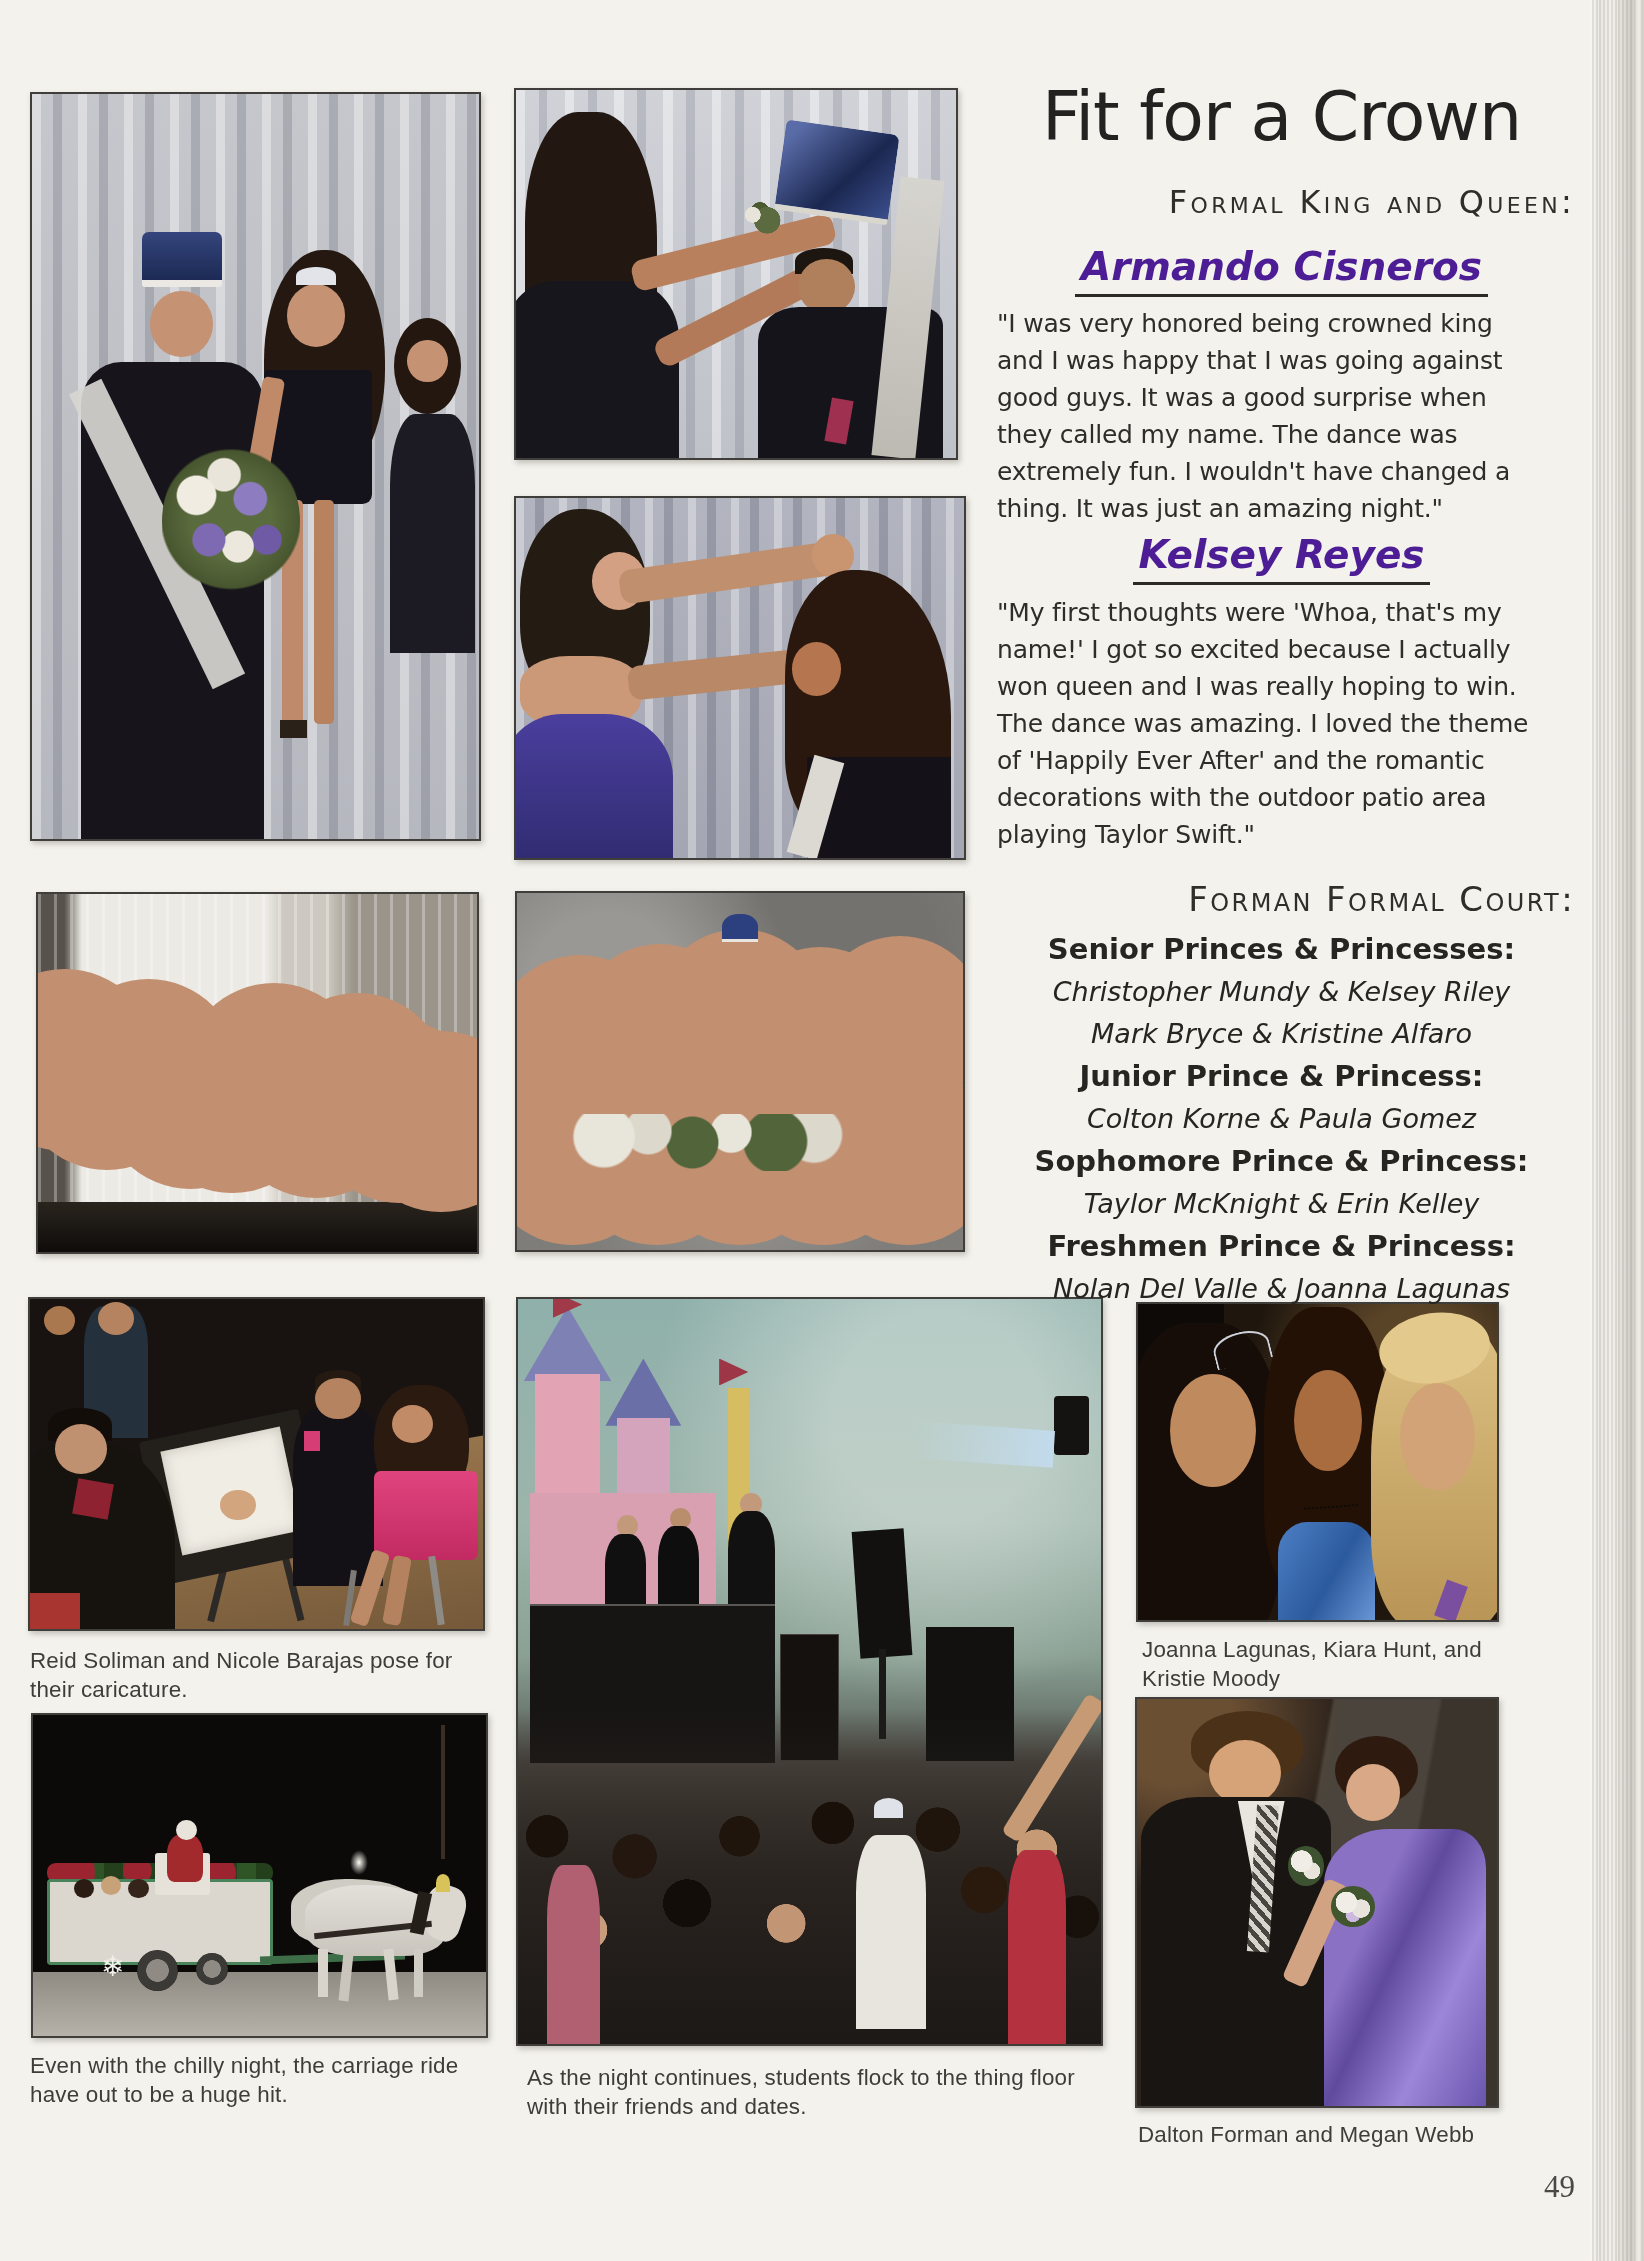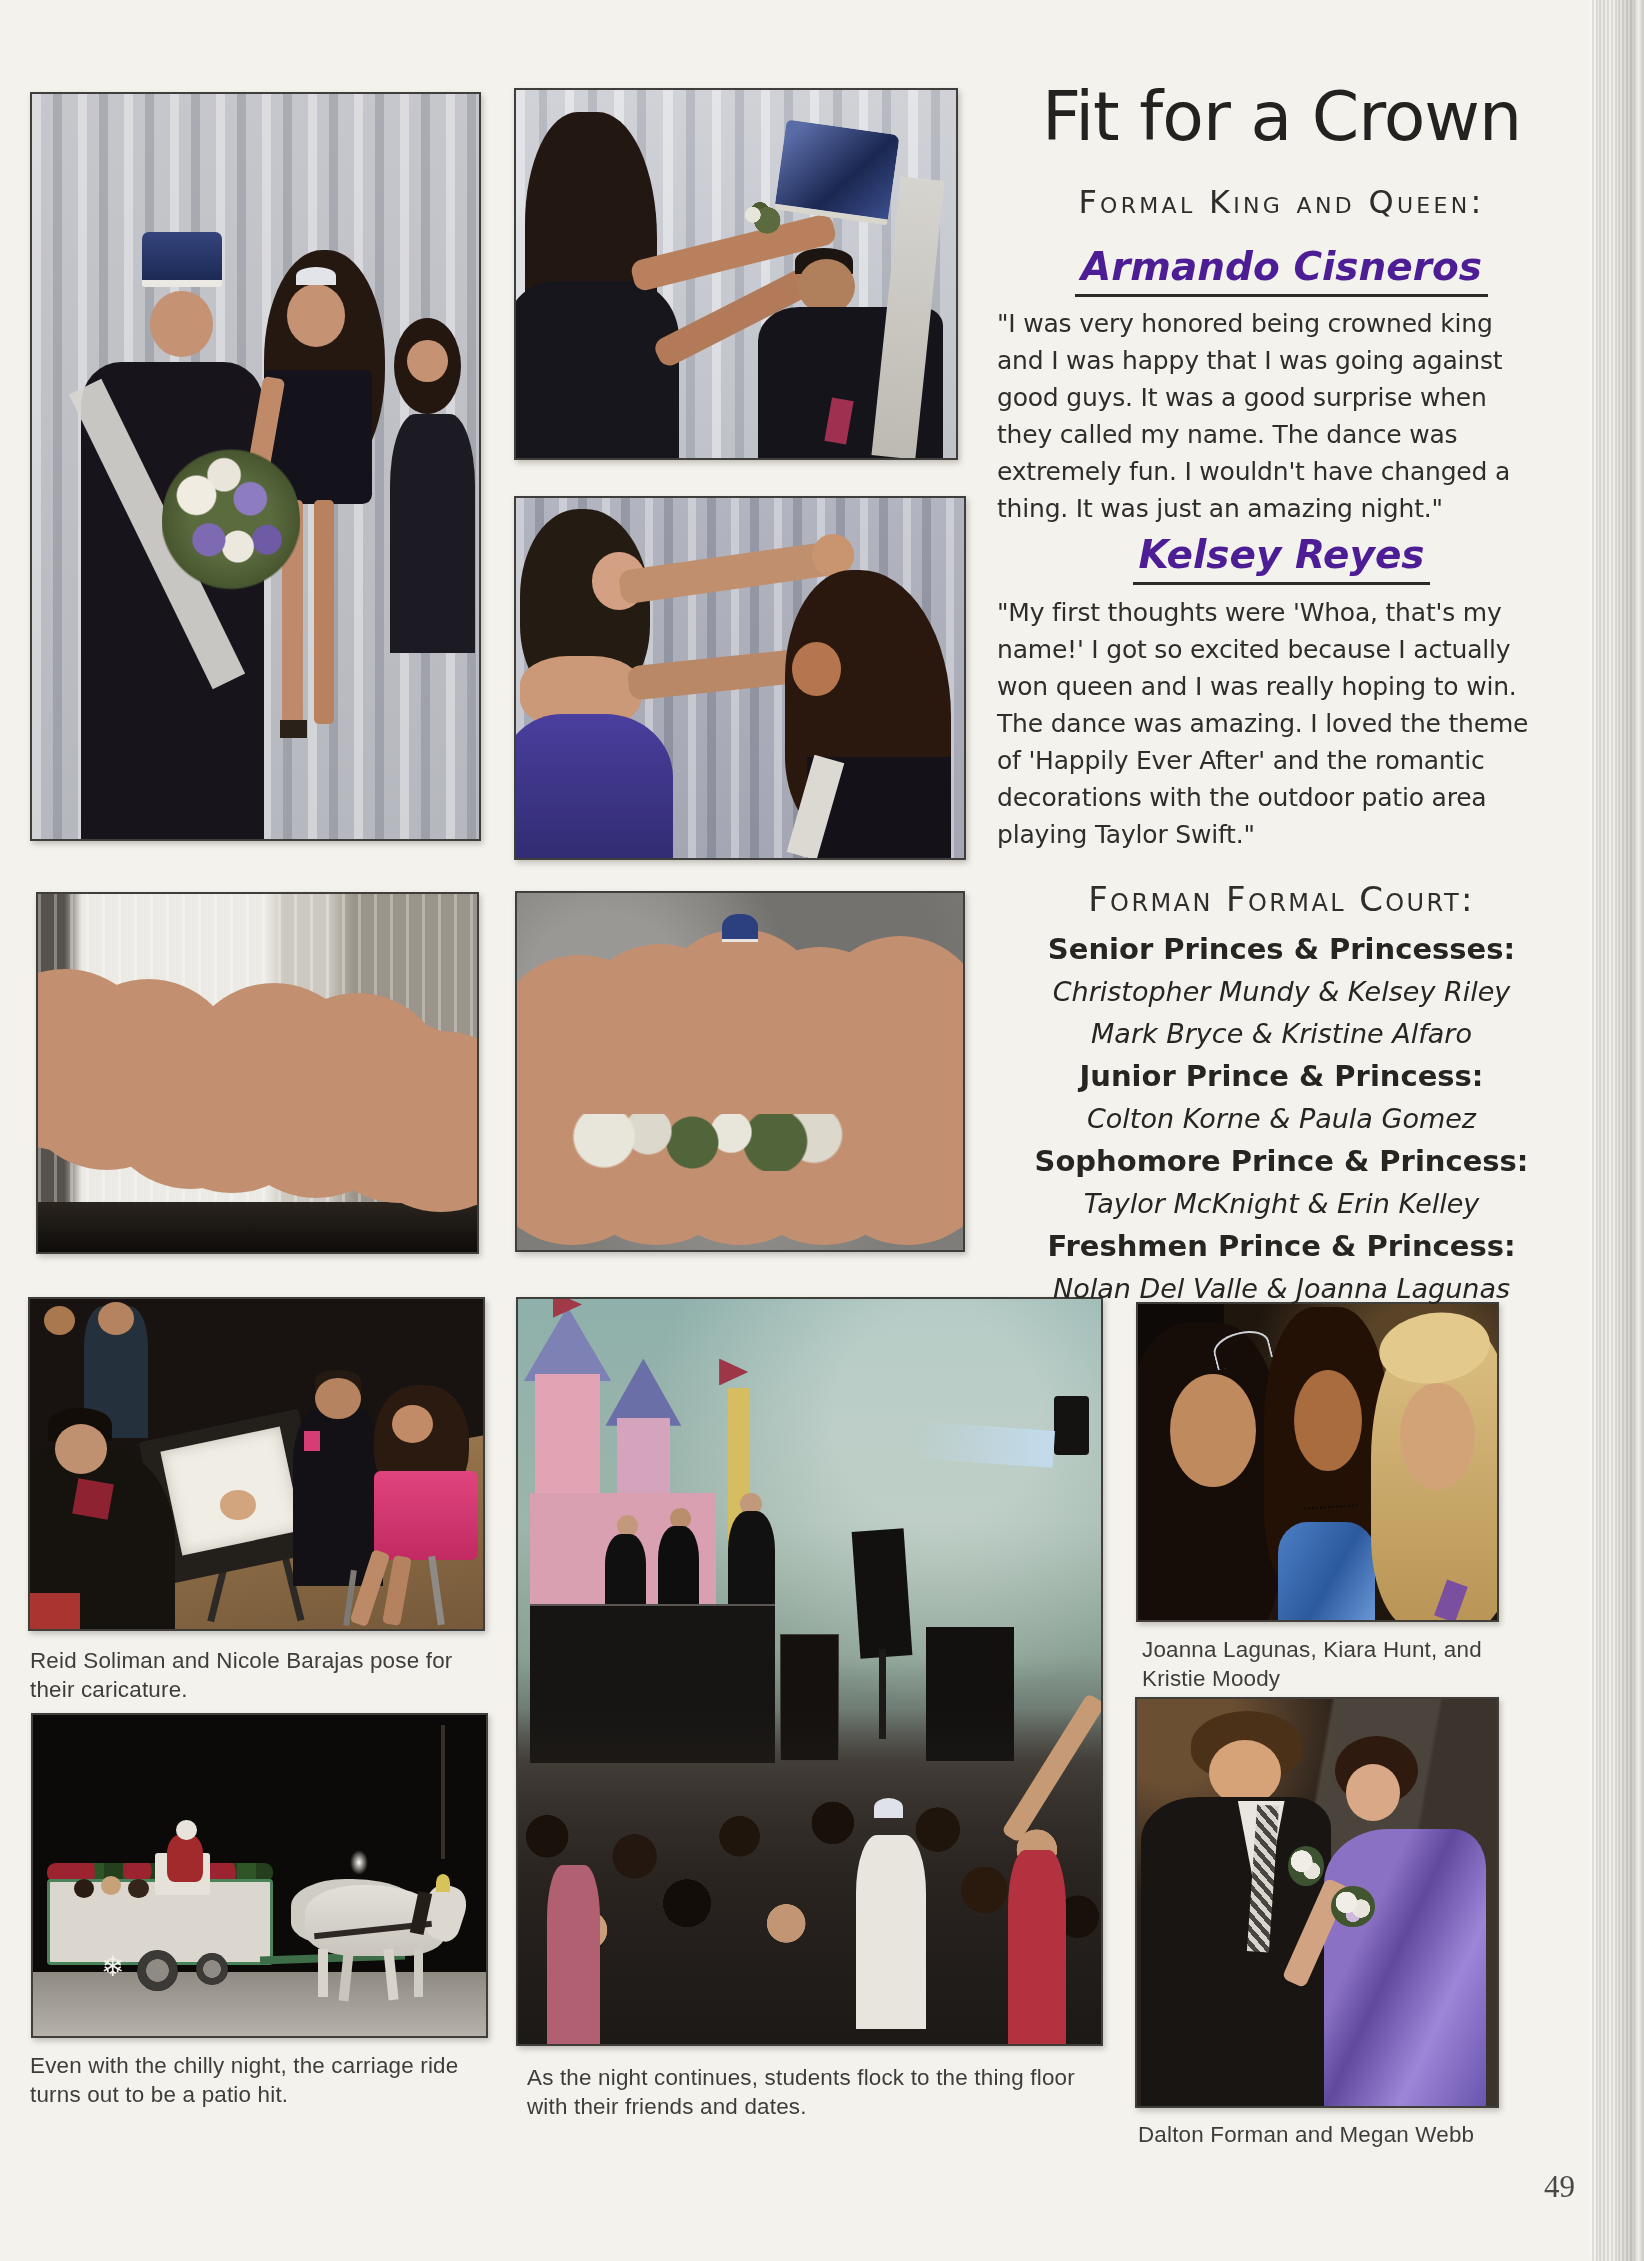--- a/index.html
+++ b/index.html
@@ -14,21 +14,21 @@
   .curtainB{background:repeating-linear-gradient(90deg,rgba(255,255,255,.42) 0 9.5px,rgba(255,255,255,0) 9.5px 23px,rgba(58,64,82,.16) 23px 31.5px,rgba(255,255,255,0) 31.5px 49px),linear-gradient(#d0d2d8,#bfc2c9)}
   .curtainC{background:repeating-linear-gradient(90deg,rgba(255,255,255,.34) 0 7.6px,rgba(255,255,255,0) 7.6px 19px,rgba(52,56,76,.22) 19px 28px,rgba(255,255,255,0) 28px 43px),linear-gradient(#b2b4bf,#a4a7b3)}
   
   .frow{position:absolute;display:flex;align-items:flex-end}
   .pfig{display:flex;flex-direction:column;align-items:center;flex:1}
   .pfig .h{width:44%;aspect-ratio:1;border-radius:50%;background:#c29070}
   .pfig .b{width:100%;flex:1;margin-top:-6%;border-radius:38% 38% 0 0/14% 14% 0 0}
   
   .headline{position:absolute;left:988px;top:80px;width:587px;text-align:center;
             font:400 68px/1.1 "DejaVu Sans",sans-serif;color:#232220;letter-spacing:-1px}
-  .deco{position:absolute;left:988px;width:587px;text-align:center;color:#2f2e2b;
+  .deco{position:absolute;left:988px;width:587px;text-align:right;color:#2f2e2b;
         font-family:"DejaVu Sans",sans-serif;font-variant:small-caps;font-weight:400}
   .deco.sub{top:183px;font-size:32px;letter-spacing:3.3px}
   .deco.court-h{top:879px;font-size:34px;letter-spacing:2.4px}
   .name-wrap{position:absolute;left:988px;width:587px;text-align:center}
   .bigname{display:inline-block;font:italic 700 39px/1 "DejaVu Sans",sans-serif;color:#4c1d95;
            border-bottom:3.3px solid #2b2a27;padding:0 5.7px 7.6px}
   .quote{position:absolute;left:997px;width:549px;font:25px/37px "DejaVu Sans",sans-serif;
          color:#2e2d2a;letter-spacing:-0.2px}
   .court-list{position:absolute;left:988px;top:928px;width:587px;text-align:center;color:#262522}
   .court-label{font:700 29px/43px "DejaVu Sans",sans-serif}
@@ -260,21 +260,21 @@
     <i style="left:63%;bottom:12%;width:2.2%;height:15%;background:#d8d4cc"></i>
     <i style="left:68%;bottom:11%;width:2.2%;height:15%;background:#c9c5bd;transform:rotate(6deg)"></i>
     <i style="left:78%;bottom:11%;width:2.2%;height:16%;background:#d8d4cc;transform:rotate(-6deg)"></i>
     <i style="left:84%;bottom:12%;width:2.2%;height:15%;background:#cfccc4"></i>
     <i style="left:86%;bottom:30%;width:9%;height:17%;background:#dcd8d0;border-radius:40% 40% 30% 55%;transform:rotate(18deg)"></i>
     <i style="left:89%;bottom:45%;width:3%;height:5.5%;background:#d8c25a;border-radius:50% 50% 0 0"></i>
     <i style="left:62%;bottom:32%;width:26%;height:2%;background:#2e2723;transform:rotate(-6deg)"></i>
     <i style="left:84%;bottom:32%;width:3%;height:13%;background:#241e19;transform:rotate(12deg)"></i>
   </div>
 
-  <div class="cap" style="left:30px;top:2051px;width:477px">Even with the chilly night, the carriage ride turns out to be a patio hit.</div>
+  <div class="cap" style="left:30px;top:2051px;width:477px">Even with the chilly night, the carriage ride have out to be a huge hit.</div>
 
   <div class="photo" style="left:516px;top:1297px;width:587px;height:749px;background:
        radial-gradient(circle at 72% 16%,rgba(232,238,232,.45) 0 14%,transparent 38%),
        linear-gradient(180deg,#8fb0ab 0,#9db5ab 30%,#8aa093 48%,#6f7d74 55%,#4a453f 62%,#2c2622 78%,#1d1916 100%)">
     <i style="left:1%;top:1%;width:15%;height:10%;background:#7d81b4;clip-path:polygon(50% 0,100% 100%,0 100%)"></i>
     <i style="left:3%;top:10%;width:11%;height:26%;background:#e2a4b4"></i>
     <i style="left:6%;top:-1%;width:5%;height:3.5%;background:#a03a48;clip-path:polygon(0 0,100% 50%,0 100%)"></i>
     <i style="left:15%;top:8%;width:13%;height:9%;background:#6a6fa8;clip-path:polygon(50% 0,100% 100%,0 100%)"></i>
     <i style="left:17%;top:16%;width:9%;height:22%;background:#d3a4bc"></i>
     <i style="left:2%;top:26%;width:32%;height:22%;background:#d8a0b0"></i>

